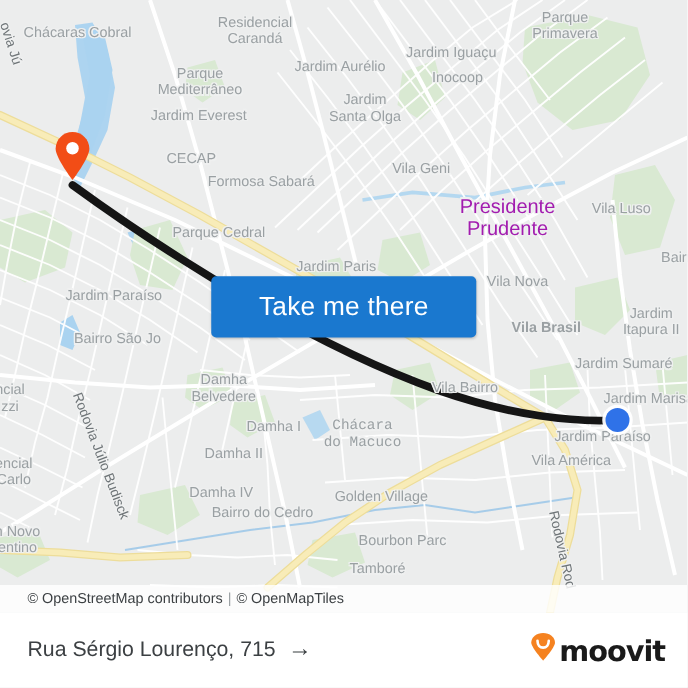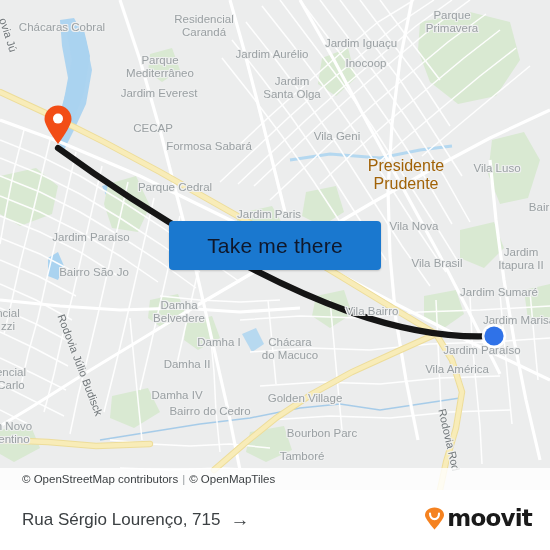--- a/index.html
+++ b/index.html
@@ -35,21 +35,21 @@
     text-align:center;
     transform:translate(-50%,-50%);
     text-shadow:
       1px 0 0 #eff0f0, -1px 0 0 #eff0f0,
       0 1px 0 #eff0f0, 0 -1px 0 #eff0f0,
       1px 1px 0 #eff0f0, -1px -1px 0 #eff0f0,
       1px -1px 0 #eff0f0, -1px 1px 0 #eff0f0;
     pointer-events:none;
   }
   .maplabel.city {
-    color:#a16207;
+    color:#a21caf;
     font-size:16px;
     line-height:18px;
     text-align:center;
   }
   .maplabel.road {
     color:#6f7578;
     font-size:11px;
   }
 
   
@@ -67,21 +67,21 @@
   }
 
   
   #cta {
     position:absolute;
     left:169px; top:221px;
     width:212px; height:49px;
     background:#1a78cf;
     border:none;
     border-radius:4px;
-    color:#0f172a;
+    color:#ffffff;
     font-family:"Liberation Sans", sans-serif;
     font-size:21px;
     letter-spacing:0.2px;
     cursor:pointer;
     display:flex;
     align-items:center;
     justify-content:center;
     box-shadow:0 1px 2px rgba(0,0,0,0.18);
   }
 
@@ -119,21 +119,21 @@
   }
   #trip-arrow {
     font-size:19px;
     color:#3c4043;
     line-height:1;
     padding:0 1px;
   }
   #logo {
     margin-left:auto;
     display:flex;
-    align-items:flex-start;
+    align-items:flex-end;
     gap:2px;
   }
   #logo-text {
     font-family:"DejaVu Sans", sans-serif;
     font-size:23px;
     font-weight:bold;
     color:#1a1a1a;
     letter-spacing:-0.8px;
     line-height:1;
   }
@@ -301,31 +301,31 @@
         <div class="maplabel" style="left: 153px; top: 128px;">CECAP</div>
         <div class="maplabel" style="left: 209px; top: 146px;">Formosa Sabará</div>
         <div class="maplabel city" style="left: 406px; top: 175px;">Presidente
 Prudente</div>
         <div class="maplabel" style="left: 497px; top: 168px;">Vila Luso</div>
         <div class="maplabel" style="left: 175px; top: 187px;">Parque Cedral</div>
         <div class="maplabel" style="left: 269px; top: 214px;">Jardim Paris</div>
         <div class="maplabel" style="left: 414px; top: 226px;">Vila Nova</div>
         <div class="maplabel" style="left: 541px; top: 207px;">Bairr</div>
         <div class="maplabel" style="left: 91px; top: 237px;">Jardim Paraíso</div>
-        <div class="maplabel" style="left: 437px; top: 263px;">Vila Brasil</div>
+        <div class="maplabel" style="left: 437px; top: 263px; font-weight: bold;">Vila Brasil</div>
         <div class="maplabel" style="left: 521px; top: 258px;">Jardim
 Itapura II</div>
         <div class="maplabel" style="left: 94px; top: 272px;">Bairro São Jo</div>
         <div class="maplabel" style="left: 499px; top: 292px;">Jardim Sumaré</div>
         <div class="maplabel" style="left: 179px; top: 311px;">Damha
 Belvedere</div>
         <div class="maplabel" style="left: 372px; top: 311px;">Vila Bairro</div>
         <div class="maplabel" style="left: 519px; top: 320px;">Jardim Marisa</div>
         <div class="maplabel" style="left: 219px; top: 342px;">Damha I</div>
-        <div class="maplabel" style="left: 290px; top: 348px;">Chácara
+        <div class="maplabel" style="left: 290px; top: 348px; font-family: Liberation Mono, monospace;">Chácara
 do Macuco</div>
         <div class="maplabel" style="left: 482px; top: 350px;">Jardim Paraíso</div>
         <div class="maplabel" style="left: 187px; top: 364px;">Damha II</div>
         <div class="maplabel" style="left: 457px; top: 369px;">Vila América</div>
         <div class="maplabel" style="left: 177px; top: 395px;">Damha IV</div>
         <div class="maplabel" style="left: 305px; top: 398px;">Golden Village</div>
         <div class="maplabel" style="left: 210px; top: 411px;">Bairro do Cedro</div>
         <div class="maplabel" style="left: 322px; top: 433px;">Bourbon Parc</div>
         <div class="maplabel" style="left: 302px; top: 456px;">Tamboré</div>
         <div class="maplabel" style="left: 8px; top: 319px;">ncial

